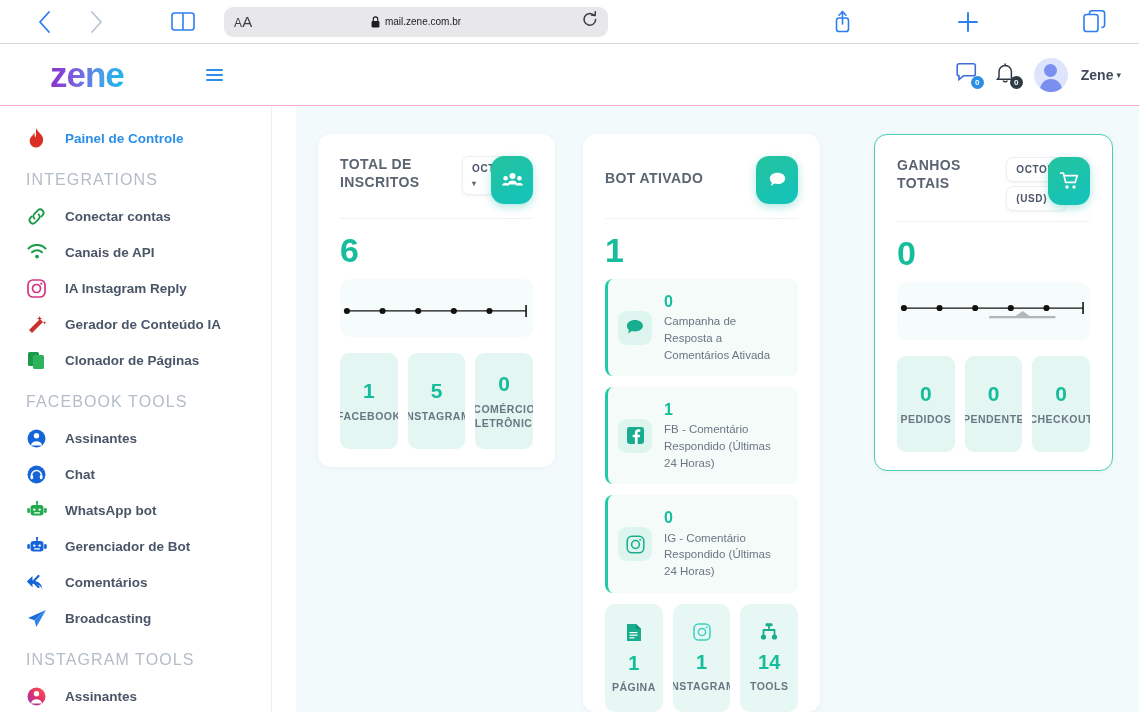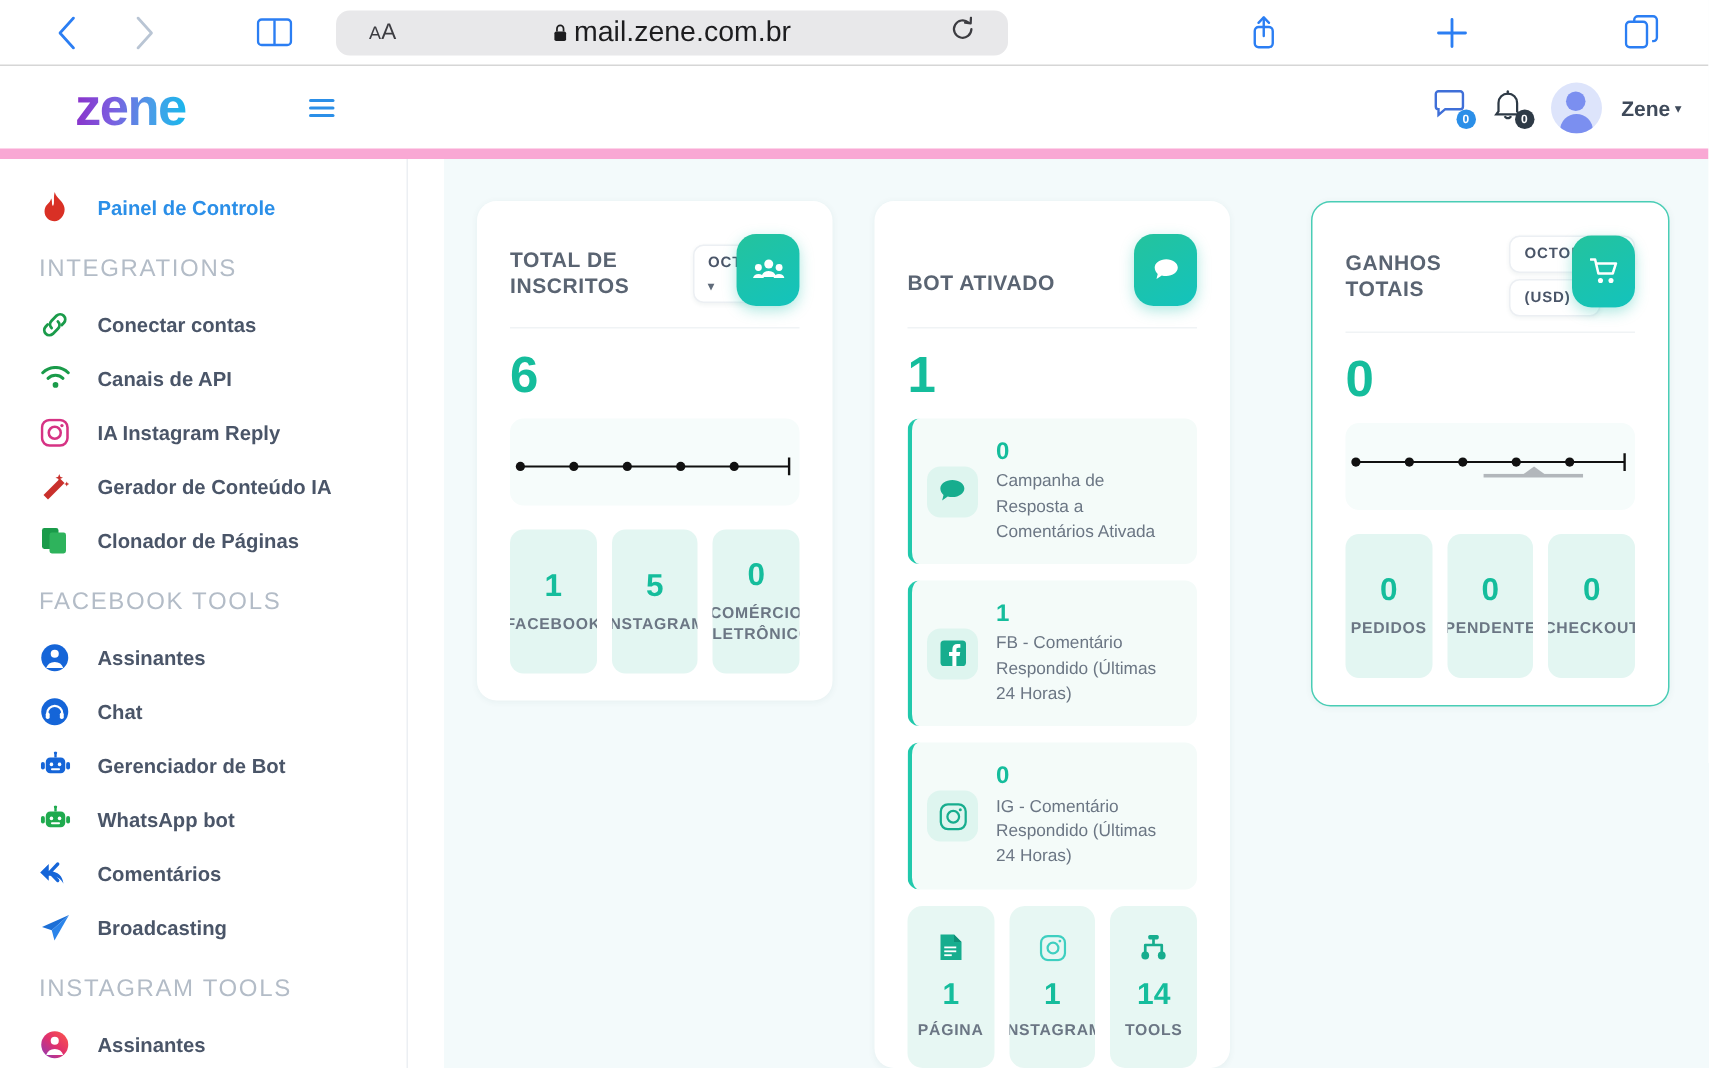--- a/index.html
+++ b/index.html
@@ -27,49 +27,49 @@
     background: none; border: none;
   }
   .nav-btn.disabled { color: #b9c5d4; }
   .bc-icon {
     width: 54px; height: 32px;
     display: flex; align-items: center; justify-content: center;
     color: #2b7ef3;
   }
   .url-field {
     flex: 0 0 auto;
-    width: 448px;
+    width: 384px;
     height: 30px;
     background: #e8e8ea;
     border-radius: 9px;
     display: flex; align-items: center;
-    padding: 0 22px;
+    padding: 0 10px;
     margin: 0 14px;
     position: relative;
   }
   .aa-text {
     font-size: 12px; color: #3c3c41; letter-spacing: .2px;
     font-family: "Liberation Sans", sans-serif;
   }
   .aa-text .big { font-size: 15px; }
   .url-center {
     position: absolute; left: 0; right: 0;
     display: flex; align-items: center; justify-content: center;
     gap: 5px;
     pointer-events: none;
   }
-  .url-text { font-size: 19px; color: #1d1d1f; }
+  .url-text { font-size: 10px; color: #1d1d1f; }
   .reload { margin-left: auto; color: #3c3c41; font-size: 16px; z-index: 2; }
   .spacer-r { display: flex; align-items: center; margin-left: auto; gap: 8px; }
 
   
   .app-header {
     height: 62px;
     background: #fff;
-    border-bottom: 7px solid #f9a8d4;
+    border-bottom: 1px solid #f9a8d4;
     display: flex;
     align-items: center;
     padding: 0 18px 0 50px;
     position: relative;
   }
   .logo {
     font-size: 35px;
     font-weight: bold;
     letter-spacing: -1px;
     background: linear-gradient(95deg, #8b2fc9 0%, #7b5fe0 35%, #4a9de8 68%, #17b8ec 100%);
@@ -177,21 +177,21 @@
     box-shadow: 0 1px 5px rgba(40,80,90,.06);
     padding: 22px 22px 18px 22px;
     position: relative;
     flex: 1 1 0;
     min-width: 0;
   }
   .card.accent { border: 1.5px solid #49cdb5; margin-left: 26px; }
   .card.tall { align-self: flex-start; }
 
   .card-head {
-    display: flex; align-items: center;
+    display: flex; align-items: flex-start;
     position: relative;
     min-height: 52px;
   }
   .card-title {
     font-size: 14px;
     font-weight: bold;
     color: #5a6472;
     letter-spacing: .4px;
     line-height: 1.25;
     max-width: 110px;
@@ -496,47 +496,47 @@
           <rect x="3.5" y="10" width="2.6" height="4.3" rx="1.2" fill="#fff"></rect>
           <rect x="12.9" y="10" width="2.6" height="4.3" rx="1.2" fill="#fff"></rect>
         </svg>
       </span>
       <span class="side-label">Chat</span>
     </div>
 
     <div class="side-item">
       <span class="side-ico">
         <svg width="20" height="18" viewBox="0 0 20 18">
+          <rect x="3.5" y="4" width="13" height="10.5" rx="3" fill="#1faa4e"></rect>
+          <rect x="0.3" y="7" width="2.6" height="5" rx="1.3" fill="#1faa4e"></rect>
+          <rect x="17.1" y="7" width="2.6" height="5" rx="1.3" fill="#1faa4e"></rect>
+          <path d="M10 1 V4" stroke="#1faa4e" stroke-width="1.6"></path>
+          <circle cx="10" cy="0.9" r="1.1" fill="#1faa4e"></circle>
+          <circle cx="7.3" cy="8.6" r="1.2" fill="#fff"></circle>
+          <circle cx="12.7" cy="8.6" r="1.2" fill="#fff"></circle>
+          <rect x="7" y="11.2" width="6" height="1.3" rx="0.6" fill="#fff"></rect>
+        </svg>
+      </span>
+      <span class="side-label">WhatsApp bot</span>
+    </div>
+
+    <div class="side-item">
+      <span class="side-ico">
+        <svg width="20" height="18" viewBox="0 0 20 18">
           <rect x="3.5" y="4" width="13" height="10.5" rx="3" fill="#1565d8"></rect>
           <rect x="0.3" y="7" width="2.6" height="5" rx="1.3" fill="#1565d8"></rect>
           <rect x="17.1" y="7" width="2.6" height="5" rx="1.3" fill="#1565d8"></rect>
           <path d="M10 1 V4" stroke="#1565d8" stroke-width="1.6"></path>
           <circle cx="10" cy="0.9" r="1.1" fill="#1565d8"></circle>
           <circle cx="7.3" cy="8.6" r="1.2" fill="#fff"></circle>
           <circle cx="12.7" cy="8.6" r="1.2" fill="#fff"></circle>
           <rect x="7" y="11.2" width="6" height="1.3" rx="0.6" fill="#fff"></rect>
         </svg>
       </span>
       <span class="side-label">Gerenciador de Bot</span>
-    </div>
-
-    <div class="side-item">
-      <span class="side-ico">
-        <svg width="20" height="18" viewBox="0 0 20 18">
-          <rect x="3.5" y="4" width="13" height="10.5" rx="3" fill="#1faa4e"></rect>
-          <rect x="0.3" y="7" width="2.6" height="5" rx="1.3" fill="#1faa4e"></rect>
-          <rect x="17.1" y="7" width="2.6" height="5" rx="1.3" fill="#1faa4e"></rect>
-          <path d="M10 1 V4" stroke="#1faa4e" stroke-width="1.6"></path>
-          <circle cx="10" cy="0.9" r="1.1" fill="#1faa4e"></circle>
-          <circle cx="7.3" cy="8.6" r="1.2" fill="#fff"></circle>
-          <circle cx="12.7" cy="8.6" r="1.2" fill="#fff"></circle>
-          <rect x="7" y="11.2" width="6" height="1.3" rx="0.6" fill="#fff"></rect>
-        </svg>
-      </span>
-      <span class="side-label">WhatsApp bot</span>
     </div>
 
     <div class="side-item">
       <span class="side-ico">
         <svg width="21" height="17" viewBox="0 0 21 17">
           <path d="M6.5 2 L0.8 7.6 L6.5 13.2 V9.8 c5 0 8 1.6 9.8 5.4 -0.6-5-3.2-8.2-9.8-8.5 Z" fill="#1565d8"></path>
           <path d="M12.5 2 L7.2 7.6 L12.5 13" stroke="#1565d8" stroke-width="2.2" fill="none" stroke-linecap="round" stroke-linejoin="round"></path>
         </svg>
       </span>
       <span class="side-label">Comentários</span>

